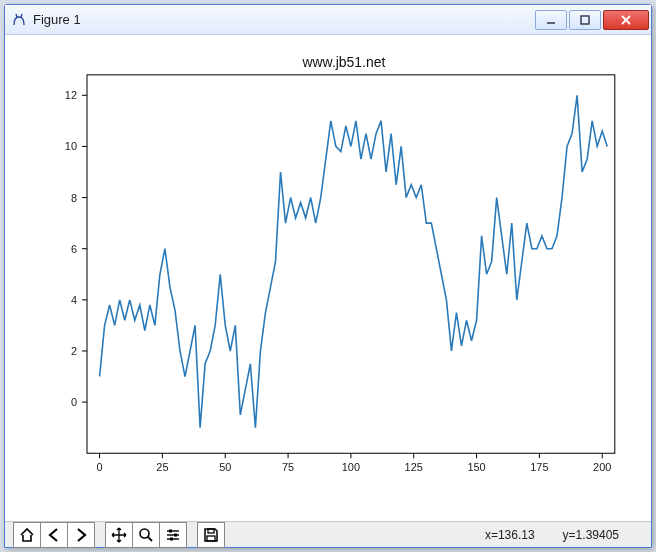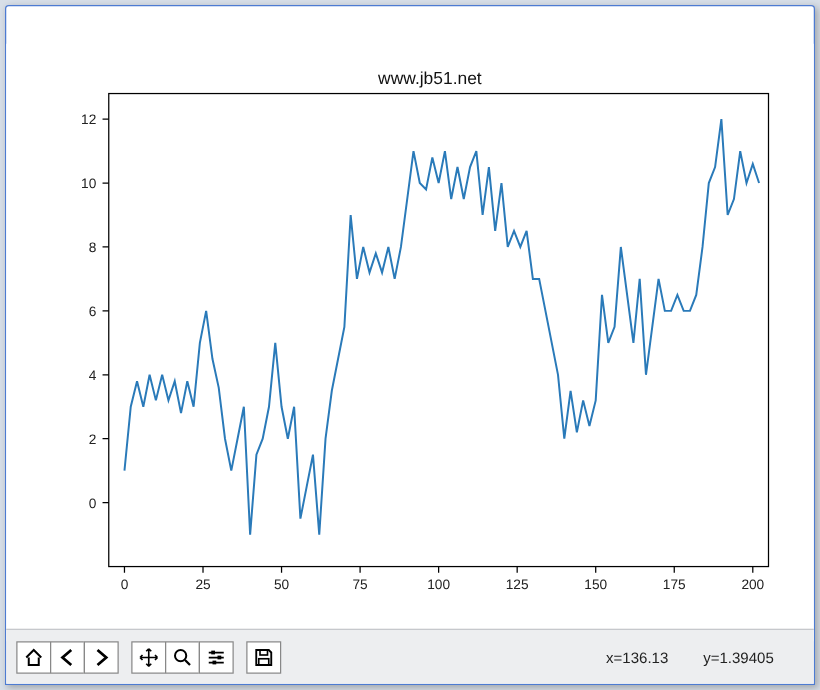--- a/index.html
+++ b/index.html
@@ -45,39 +45,63 @@
     position:absolute;
     left:0; top:30px; right:0; bottom:34px;
     background:#fff;
   }
   svg.chart { width:100%; height:100%; display:block; }
   .axis-line { stroke:#000; stroke-width:1; fill:none; }
   .data-line { stroke:#2a7ab9; stroke-width:1.6; fill:none; }
   .tick text { font-size:11px; fill:#222; }
   .title-text { font-size:14px; fill:#111; text-anchor:middle; }
   .toolbar {
-    position:absolute;left:0;right:0;bottom:0;height:44px;
+    position:absolute;left:0;right:0;bottom:0;height:26px;
     background:#edeef0;border-top:1px solid #c6c8cc;
     display:flex;align-items:center;padding:0 8px;
     gap:0;
   }
   .tool-group { display:flex; gap:0; }
   .tool-btn {
     width:28px;height:26px;border:1px solid #888;background:#fff;
     display:flex;align-items:center;justify-content:center;
     margin-left:-1px;
   }
   .tool-btn:first-child { margin-left:0; }
   .tool-sep { width:10px; }
   .status { margin-left:auto; display:flex; gap:28px; font-size:12px; color:#222; padding-right:24px;}
 </style>
 </head>
 <body>
 
 <div class="window">
+  <div class="titlebar">
+    <span class="tb-icon">
+      <svg width="16" height="16" viewBox="0 0 16 16">
+          <path d="M3 13 Q3 5 8 5 Q13 5 13 13 M6 5 L5 2 M10 5 L11 2" stroke="#2b4aa0" stroke-width="1.4" fill="none"></path>
+        </svg>
+    </span>
+    <span class="tb-title">Figure 1</span>
+    <div class="tb-btn">
+        <svg width="10" height="10">
+          <line x1="1" y1="8" x2="9" y2="8" stroke="#334" stroke-width="1.5"></line>
+        </svg>
+      </div>
+    <div class="tb-btn">
+        <svg width="10" height="10">
+          <rect x="1" y="1" width="8" height="8" fill="none" stroke="#334" stroke-width="1.4"></rect>
+        </svg>
+      </div>
+    <div class="tb-btn close">
+        <svg width="12" height="12">
+          <line x1="2" y1="2" x2="10" y2="10" stroke="#fff" stroke-width="1.8"></line>
+          <line x1="10" y1="2" x2="2" y2="10" stroke="#fff" stroke-width="1.8"></line>
+        </svg>
+      </div>
+  </div>
 
   <div class="plot-area">
     <svg class="chart" viewBox="0 0 648 480">
       <text class="title-text" x="340" y="32">www.jb51.net</text>
       <rect id="axes-rect" class="axis-line" x="82" y="40" width="530" height="380"></rect>
       <g id="xticks" class="tick">
           <line x1="94.61904761904762" y1="420" x2="94.61904761904762" y2="425" stroke="#000"></line>
           <text x="94.61904761904762" y="438" text-anchor="middle">0</text>
           <line x1="157.71428571428572" y1="420" x2="157.71428571428572" y2="425" stroke="#000"></line>
           <text x="157.71428571428572" y="438" text-anchor="middle">25</text>

